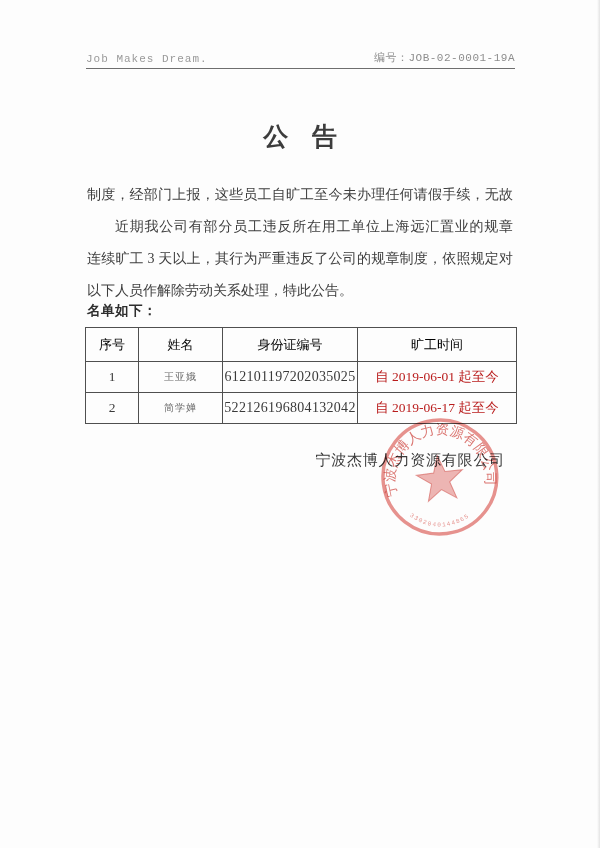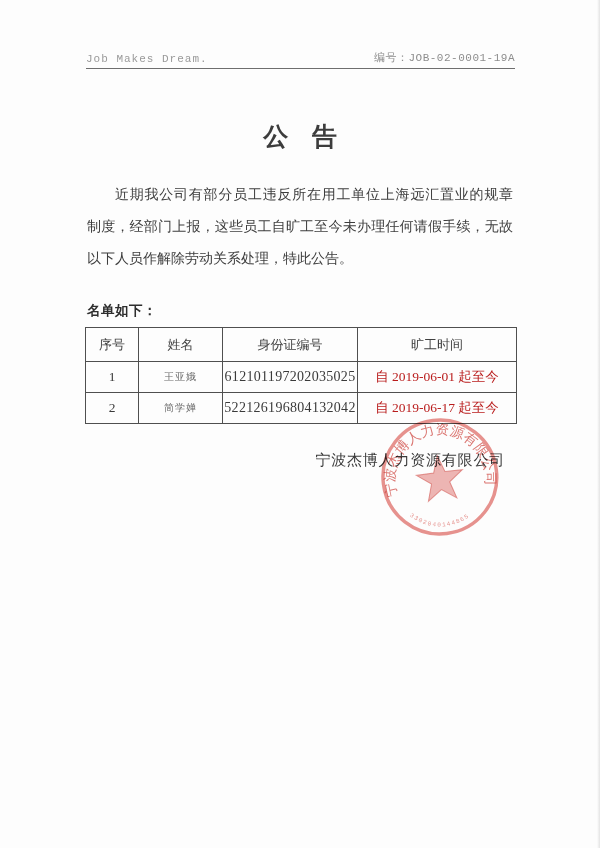--- a/index.html
+++ b/index.html
@@ -59,21 +59,21 @@
   .notice-table{
     position:absolute;left:85px;top:327px;width:431px;
     border-collapse:collapse;table-layout:fixed;
   }
   .notice-table td,.notice-table th{
     border:1.2px solid #4f4f4f;
     text-align:center;vertical-align:middle;
     font-weight:normal;padding:0;
     overflow:hidden;white-space:nowrap;
   }
-  .notice-table thead th{height:33px;font-size:13px;color:#404040;}
+  .notice-table thead th{height:33px;font-size:13px;color:#000000;}
   .notice-table tbody td{height:30px;}
   .cell-serial{font-size:13.5px;color:#3a3a3a;}
   .cell-name{font-size:10px;color:#6b6b6b;letter-spacing:1px;}
   .cell-id{font-size:14px;color:#3a3a3a;letter-spacing:.3px;}
   .cell-absence{font-size:13.5px;font-weight:bold;color:#b91c1c;}
   
   .sig-company{
     position:absolute;right:95px;top:451px;
     font-size:15px;color:#3a3a3a;letter-spacing:.8px;
   }
@@ -94,22 +94,23 @@
 <div class="page">
 
   <div class="doc-header">
     <span class="slogan">Job Makes Dream.</span>
     <span class="doc-no"><span>编号：</span><span>JOB-02-0001-19A</span></span>
   </div>
 
   <div class="page-title">公 告</div>
 
   <div class="body-block">
+    <div class="body-line fill">制度，经部门上报，这些员工自旷工至今未办理任何请假手续，无故</div>
     <div class="body-line fill indent">近期我公司有部分员工违反所在用工单位上海远汇置业的规章</div>
-    <div class="body-line fill">制度，经部门上报，这些员工自旷工至今未办理任何请假手续，无故</div>
+    <div class="body-line fill">连续旷工 3 天以上，其行为严重违反了公司的规章制度，依照规定对</div>
     <div class="body-line">以下人员作解除劳动关系处理，特此公告。</div>
   </div>
 
   <div class="list-label">名单如下：</div>
 
   <table class="notice-table">
     <colgroup>
       <col style="width:53px">
         <col style="width:84px">
         <col style="width:135px">

